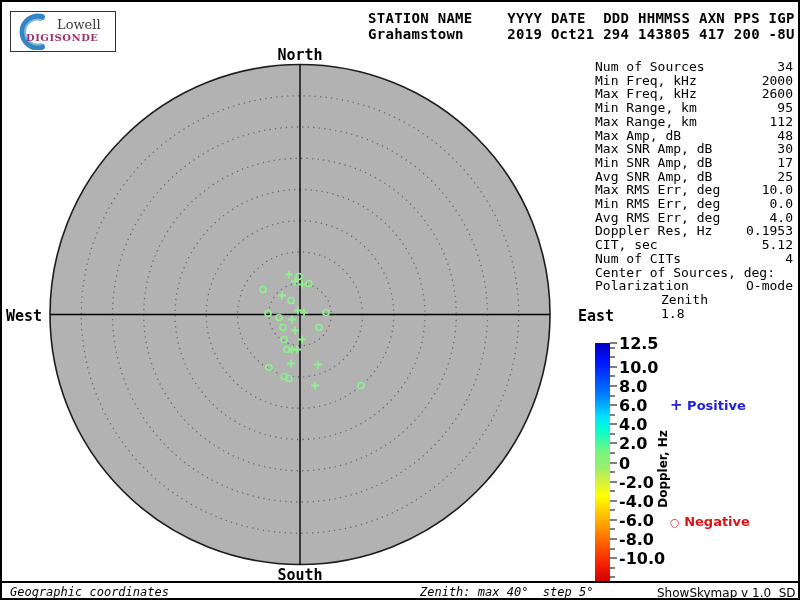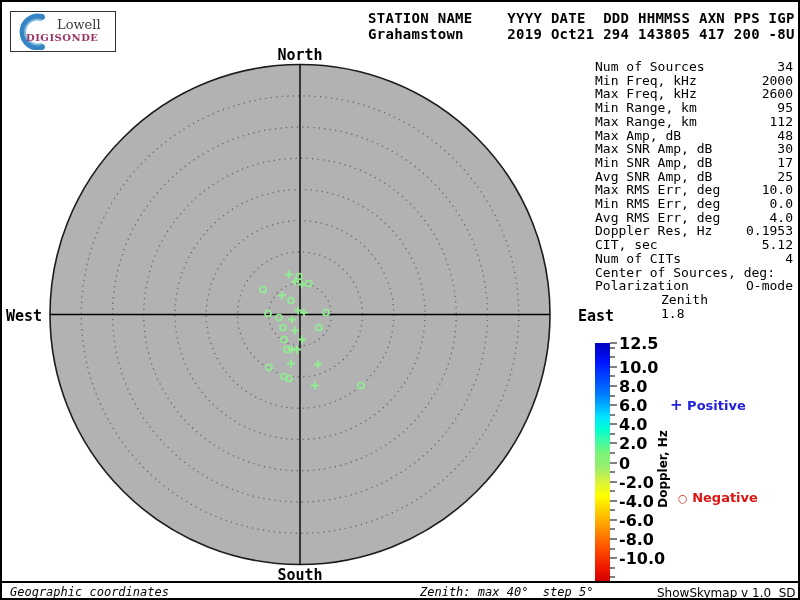--- a/index.html
+++ b/index.html
@@ -27,21 +27,21 @@
   .stats .row{display:flex;justify-content:space-between;white-space:pre;}
   .stats .row.indent{padding-left:66px;flex-direction:column;}
   .az-arrow{font-family:"DejaVu Sans",sans-serif;font-size:9px;}
   
   .cbar{position:absolute;left:593px;top:341px;width:15px;height:239px;}
   .cb-tick{position:absolute;height:0;border-top:1.6px solid #000;transform:translateY(-50%);}
   .cb-label{position:absolute;left:617px;transform:translateY(-50%);font-family:"DejaVu Sans",sans-serif;font-size:16px;font-weight:bold;white-space:nowrap;}
   .cb-title{position:absolute;left:661px;top:467px;transform:translate(-50%,-50%) rotate(-90deg);font-family:"DejaVu Sans",sans-serif;font-size:12px;font-weight:bold;white-space:nowrap;}
   .legend-pos,.legend-neg{position:absolute;left:668px;font-family:"DejaVu Sans",sans-serif;font-size:13px;font-weight:bold;white-space:pre;}
   .legend-pos{top:394px;}
-  .legend-neg{top:488px;margin-left:8px;}
+  .legend-neg{top:512px;}
   .legend-pos .sym{font-size:15px;}
   .legend-neg .sym{font-size:11px;}
   
   .foot-line{position:absolute;left:0;right:0;top:579px;border-top:2px solid #000;}
   .foot{position:absolute;top:583px;font-size:12px;font-style:italic;white-space:pre;}
   .foot-left{left:8px;}
   .foot-center{left:418px;}
   .foot-right{position:absolute;top:584px;left:655px;font-family:"DejaVu Sans",sans-serif;font-size:12px;font-style:normal;white-space:pre;}
 </style>
 </head>

